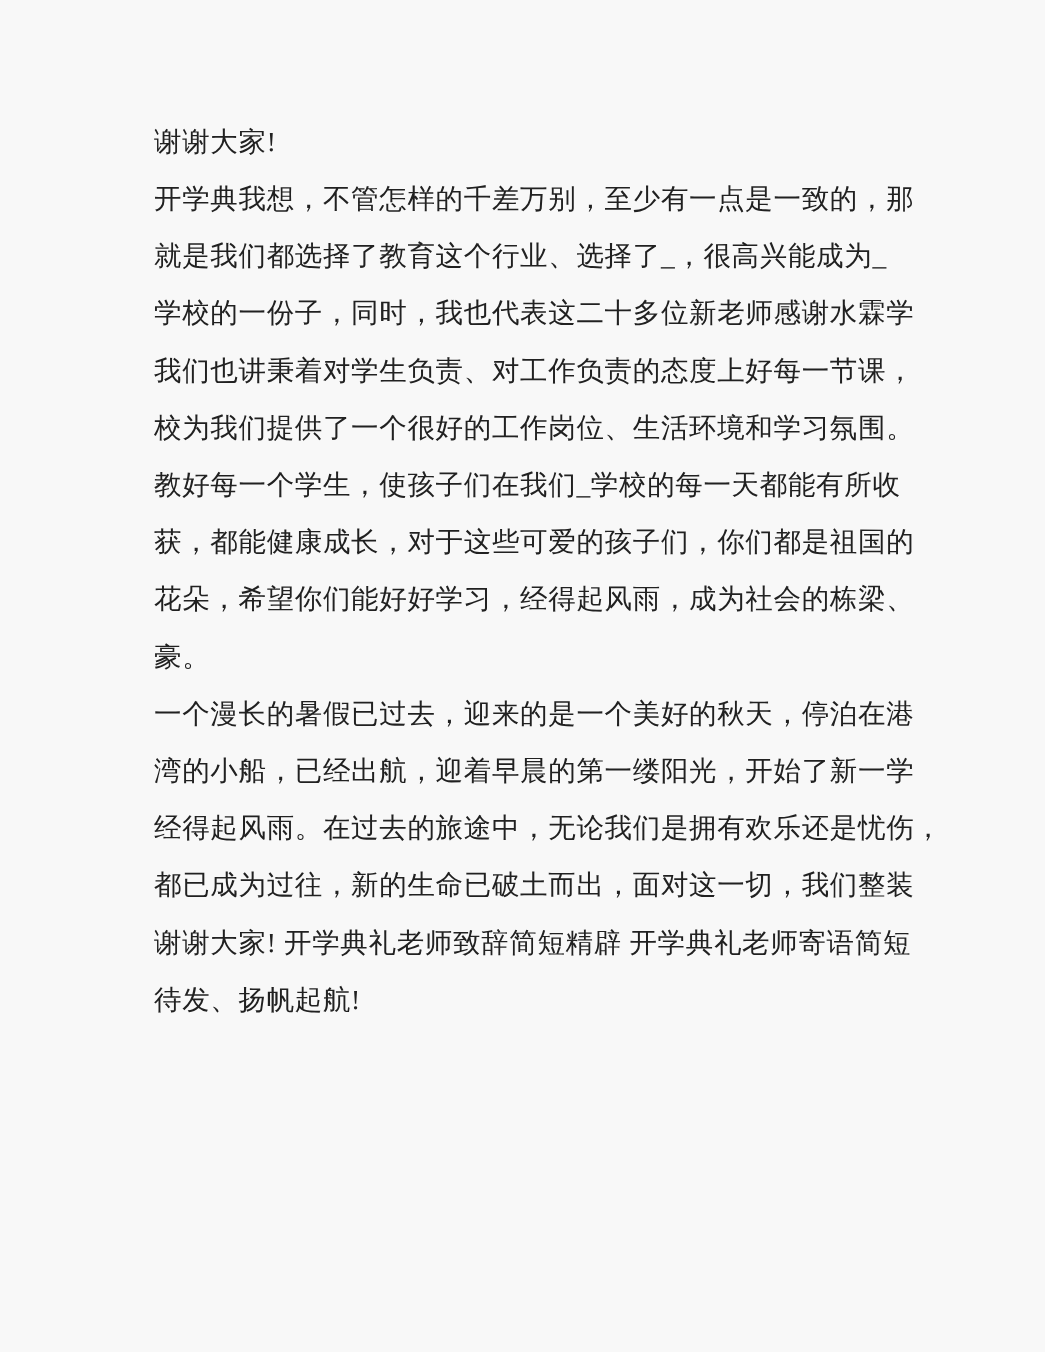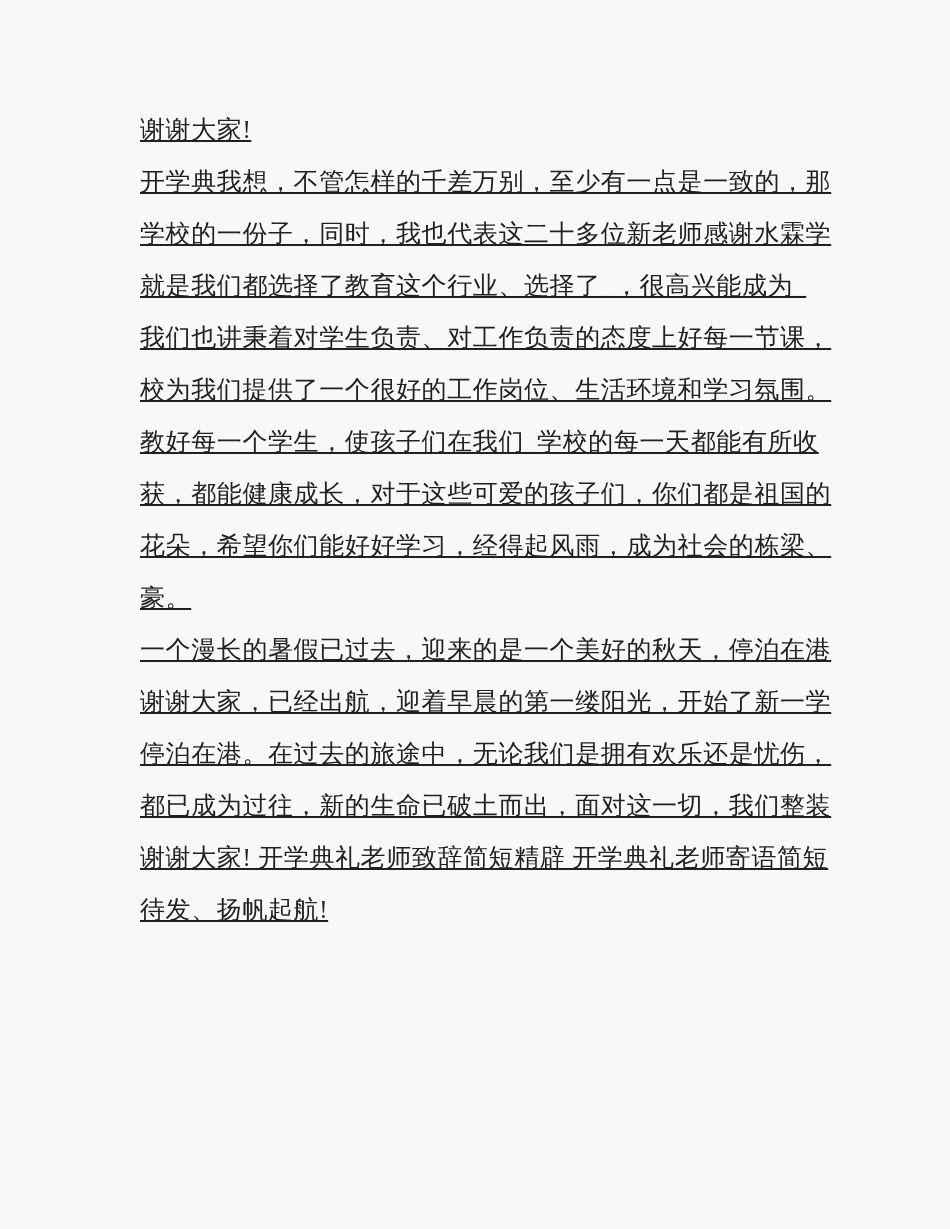--- a/index.html
+++ b/index.html
@@ -28,38 +28,37 @@
     width: 695px;
     color: #212121;
     font-size: 25px;
     letter-spacing: 0.6px;
   }
   .doc-line {
     height: 52px;
     line-height: 52px;
     white-space: nowrap;
     text-align: left;
-    text-decoration: underline;
   }
 </style>
 </head>
 <body style="background: rgb(248, 248, 248);">
 
 <div class="doc-page">
   <div class="doc-body" style="color: rgb(33, 33, 33);">
     <div class="doc-line">谢谢大家!</div>
     <div class="doc-line">开学典我想，不管怎样的千差万别，至少有一点是一致的，那</div>
+    <div class="doc-line">就是我们都选择了教育这个行业、选择了_，很高兴能成为_</div>
     <div class="doc-line">学校的一份子，同时，我也代表这二十多位新老师感谢水霖学</div>
-    <div class="doc-line">就是我们都选择了教育这个行业、选择了_，很高兴能成为_</div>
     <div class="doc-line">我们也讲秉着对学生负责、对工作负责的态度上好每一节课，</div>
     <div class="doc-line">校为我们提供了一个很好的工作岗位、生活环境和学习氛围。</div>
     <div class="doc-line">教好每一个学生，使孩子们在我们_学校的每一天都能有所收</div>
     <div class="doc-line">获，都能健康成长，对于这些可爱的孩子们，你们都是祖国的</div>
     <div class="doc-line">花朵，希望你们能好好学习，经得起风雨，成为社会的栋梁、</div>
     <div class="doc-line">豪。</div>
     <div class="doc-line">一个漫长的暑假已过去，迎来的是一个美好的秋天，停泊在港</div>
-    <div class="doc-line">谢谢大家，已经出航，迎着早晨的第一缕阳光，开始了新一学</div>
-    <div class="doc-line">停泊在港。在过去的旅途中，无论我们是拥有欢乐还是忧伤，</div>
+    <div class="doc-line">湾的小船，已经出航，迎着早晨的第一缕阳光，开始了新一学</div>
+    <div class="doc-line">经得起风雨。在过去的旅途中，无论我们是拥有欢乐还是忧伤，</div>
     <div class="doc-line">都已成为过往，新的生命已破土而出，面对这一切，我们整装</div>
     <div class="doc-line">谢谢大家! 开学典礼老师致辞简短精辟 开学典礼老师寄语简短</div>
     <div class="doc-line">待发、扬帆起航!</div>
   </div>
 </div>
 
 </body></html>

